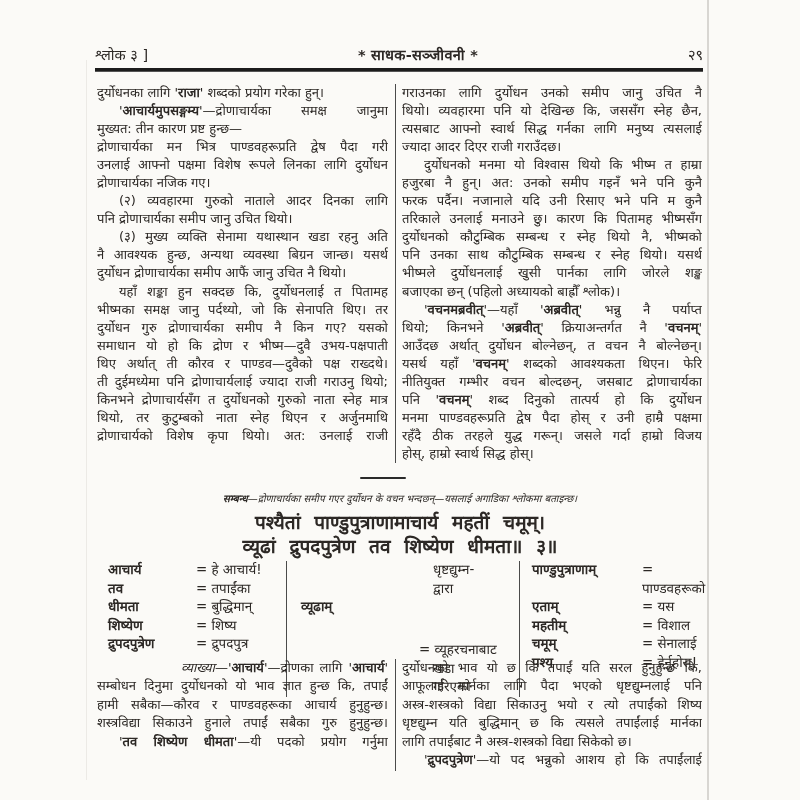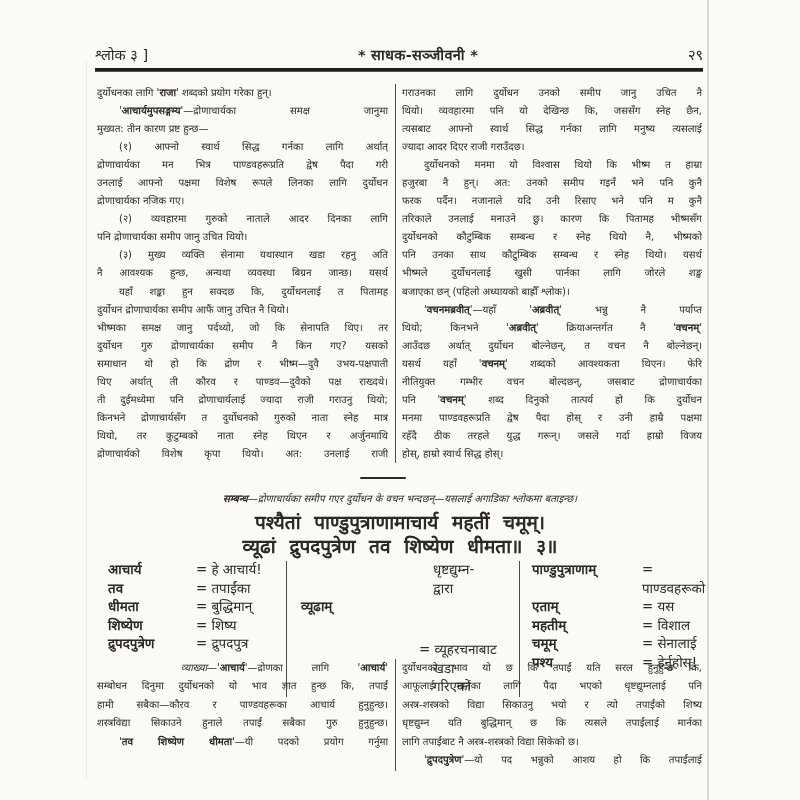--- a/index.html
+++ b/index.html
@@ -16,21 +16,21 @@
   .hrule{position:absolute;top:68px;left:95px;width:608px;height:3px;background:var(--rule);border-bottom:1px solid #555;}
 
   .cols{position:absolute;display:flex;}
   .cols.top{top:84px;left:97px;width:606px;height:379px;}
   .cols.bottom{top:659px;left:97px;width:606px;height:112px;}
   .col{overflow:hidden;}
   .col.left{width:291px;}
   .col.right{width:300px;}
   .vline{width:1px;background:var(--divider);margin:0 6px 0 7px;}
 
-  .line{font-size:10px;line-height:18.05px;height:18.05px;white-space:nowrap;overflow:hidden;text-align:justify;text-align-last:justify;}
+  .line{font-size:13px;line-height:18.05px;height:18.05px;white-space:nowrap;overflow:hidden;text-align:justify;text-align-last:justify;}
   .cols.bottom .line{line-height:18.4px;height:18.4px;}
   .line.last{text-align-last:left;}
   .line.ind1{text-indent:22px;}
   .line.ind2{text-indent:84px;}
 
   .mini-rule{position:absolute;top:477px;left:360px;width:46px;height:2px;background:#2a2a2a;border-radius:1px;}
 
   .sambandha{position:absolute;top:491px;left:95px;width:610px;text-align:center;font-style:italic;font-size:10px;}
   .shloka{position:absolute;top:511px;left:95px;width:610px;text-align:center;font-weight:bold;font-size:19px;line-height:24px;word-spacing:9px;font-family:Liberation Serif, serif;}
 
@@ -60,30 +60,29 @@
     <span class="center">* साधक-सञ्जीवनी *</span>
     <span class="right">२९</span>
   </div>
   <div class="hrule"></div>
 
   <div class="cols top">
     <div class="col left">
         <div class="line last">दुर्योधनका लागि '<b>राजा</b>' शब्दको प्रयोग गरेका हुन्।</div>
         <div class="line ind1">'<b>आचार्यमुपसङ्गम्य</b>'—द्रोणाचार्यका समक्ष जानुमा</div>
         <div class="line last">मुख्यत: तीन कारण प्रष्ट हुन्छ—</div>
-        <div class="line ind1">(१) आफ्नो स्वार्थ सिद्ध गर्नका लागि अर्थात्</div>
         <div class="line">द्रोणाचार्यका मन भित्र पाण्डवहरूप्रति द्वेष पैदा गरी</div>
         <div class="line">उनलाई आफ्नो पक्षमा विशेष रूपले लिनका लागि दुर्योधन</div>
         <div class="line last">द्रोणाचार्यका नजिक गए।</div>
         <div class="line ind1">(२) व्यवहारमा गुरुको नाताले आदर दिनका लागि</div>
         <div class="line last">पनि द्रोणाचार्यका समीप जानु उचित थियो।</div>
         <div class="line ind1">(३) मुख्य व्यक्ति सेनामा यथास्थान खडा रहनु अति</div>
         <div class="line">नै आवश्यक हुन्छ, अन्यथा व्यवस्था बिग्रन जान्छ। यसर्थ</div>
+        <div class="line last">दुर्योधन द्रोणाचार्यका समीप आफैं जानु उचित नै थियो।</div>
         <div class="line ind1">यहाँ शङ्का हुन सक्दछ कि, दुर्योधनलाई त पितामह</div>
-        <div class="line last">दुर्योधन द्रोणाचार्यका समीप आफैं जानु उचित नै थियो।</div>
         <div class="line">भीष्मका समक्ष जानु पर्दथ्यो, जो कि सेनापति थिए। तर</div>
         <div class="line">दुर्योधन गुरु द्रोणाचार्यका समीप नै किन गए? यसको</div>
         <div class="line">समाधान यो हो कि द्रोण र भीष्म—दुवै उभय-पक्षपाती</div>
         <div class="line">थिए अर्थात् ती कौरव र पाण्डव—दुवैको पक्ष राख्दथे।</div>
         <div class="line">ती दुईमध्येमा पनि द्रोणाचार्यलाई ज्यादा राजी गराउनु थियो;</div>
         <div class="line">किनभने द्रोणाचार्यसँग त दुर्योधनको गुरुको नाता स्नेह मात्र</div>
         <div class="line">थियो, तर कुटुम्बको नाता स्नेह थिएन र अर्जुनमाथि</div>
         <div class="line">द्रोणाचार्यको विशेष कृपा थियो। अत: उनलाई राजी</div>
       </div>
     <div class="vline"></div>

